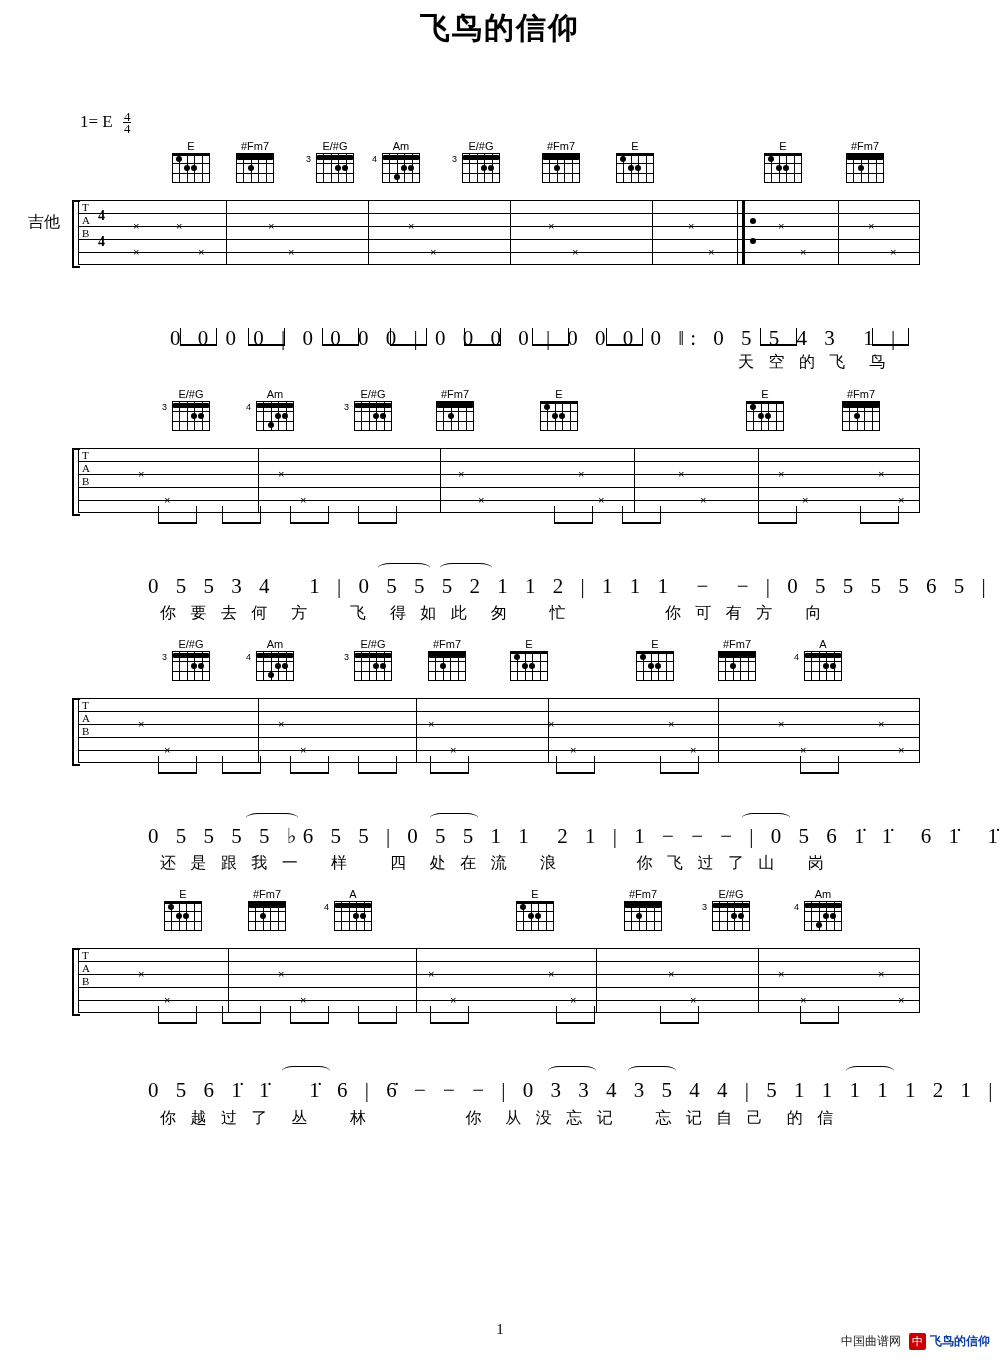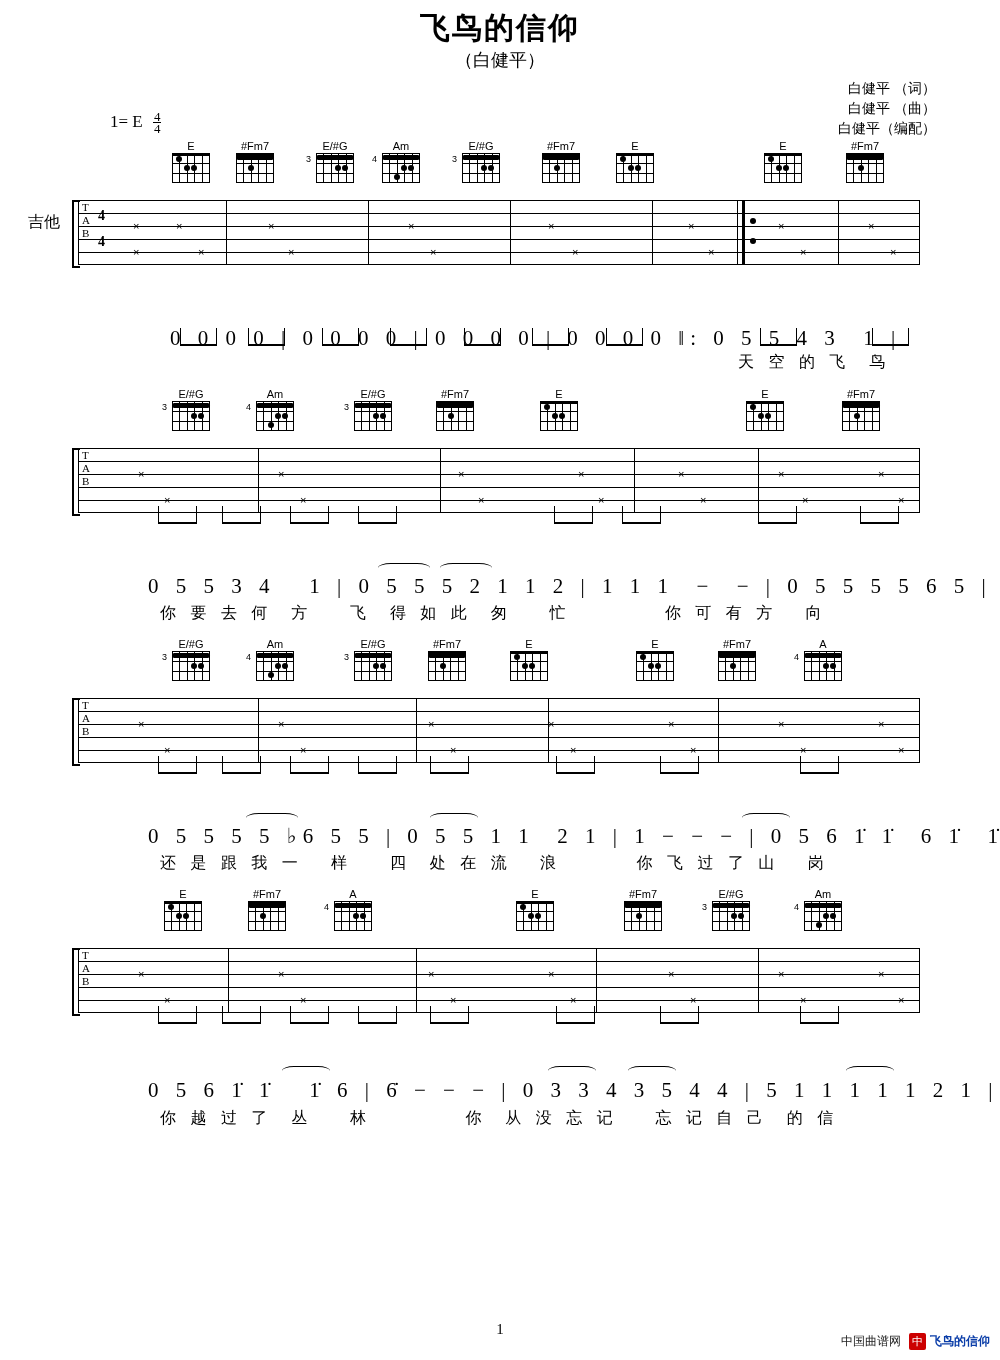--- a/index.html
+++ b/index.html
@@ -19,21 +19,21 @@
   .subtitle{
     position:absolute;top:48px;left:0;width:1000px;text-align:center;
     font-family:"Liberation Sans", sans-serif;font-size:18px;
   }
   .credits{
     position:absolute;top:78px;right:64px;text-align:right;
     font-family:"Liberation Sans", sans-serif;font-size:14px;line-height:20px;
   }
   .keysig{
     position:absolute;top:112px;left:80px;
-    font-family:"Liberation Serif", serif;font-size:17px;margin-left:30px;
+    font-family:"Liberation Serif", serif;font-size:17px;
   }
   .keysig .frac{display:inline-block;vertical-align:middle;text-align:center;
     font-size:13px;line-height:11px;margin-left:6px;position:relative;top:-1px;}
   .instrument{
     position:absolute;left:28px;top:212px;font-family:"Liberation Sans", sans-serif;font-size:16px;
   }
   .pagenum{
     position:absolute;bottom:22px;left:0;width:1000px;text-align:center;font-size:15px;
   }
   .footer{
@@ -89,27 +89,21 @@
     font-family:"Liberation Sans", sans-serif;font-size:16px;white-space:pre;
   }
   .slur{position:absolute;border-top:1.3px solid #000;border-radius:50%/100%;height:9px;}
 </style>
 </head>
 <body>
 
 <div class="sheet">
 
   <div class="title">飞鸟的信仰</div>
-  <div class="subtitle">（白健平）</div>
-
-  <div class="credits">
-    <div>白健平 （词）</div>
-    <div>白健平 （曲）</div>
-    <div>白健平（编配）</div>
-  </div>
+
 
   <div class="keysig">
     <span>1= E</span>
     <span class="frac">
       <span style="display:block;border-bottom:1px solid #000;padding:0 1px;">4</span>
       <span style="display:block;padding:0 1px;">4</span>
     </span>
   </div>
 
   <div class="instrument">吉他</div>

